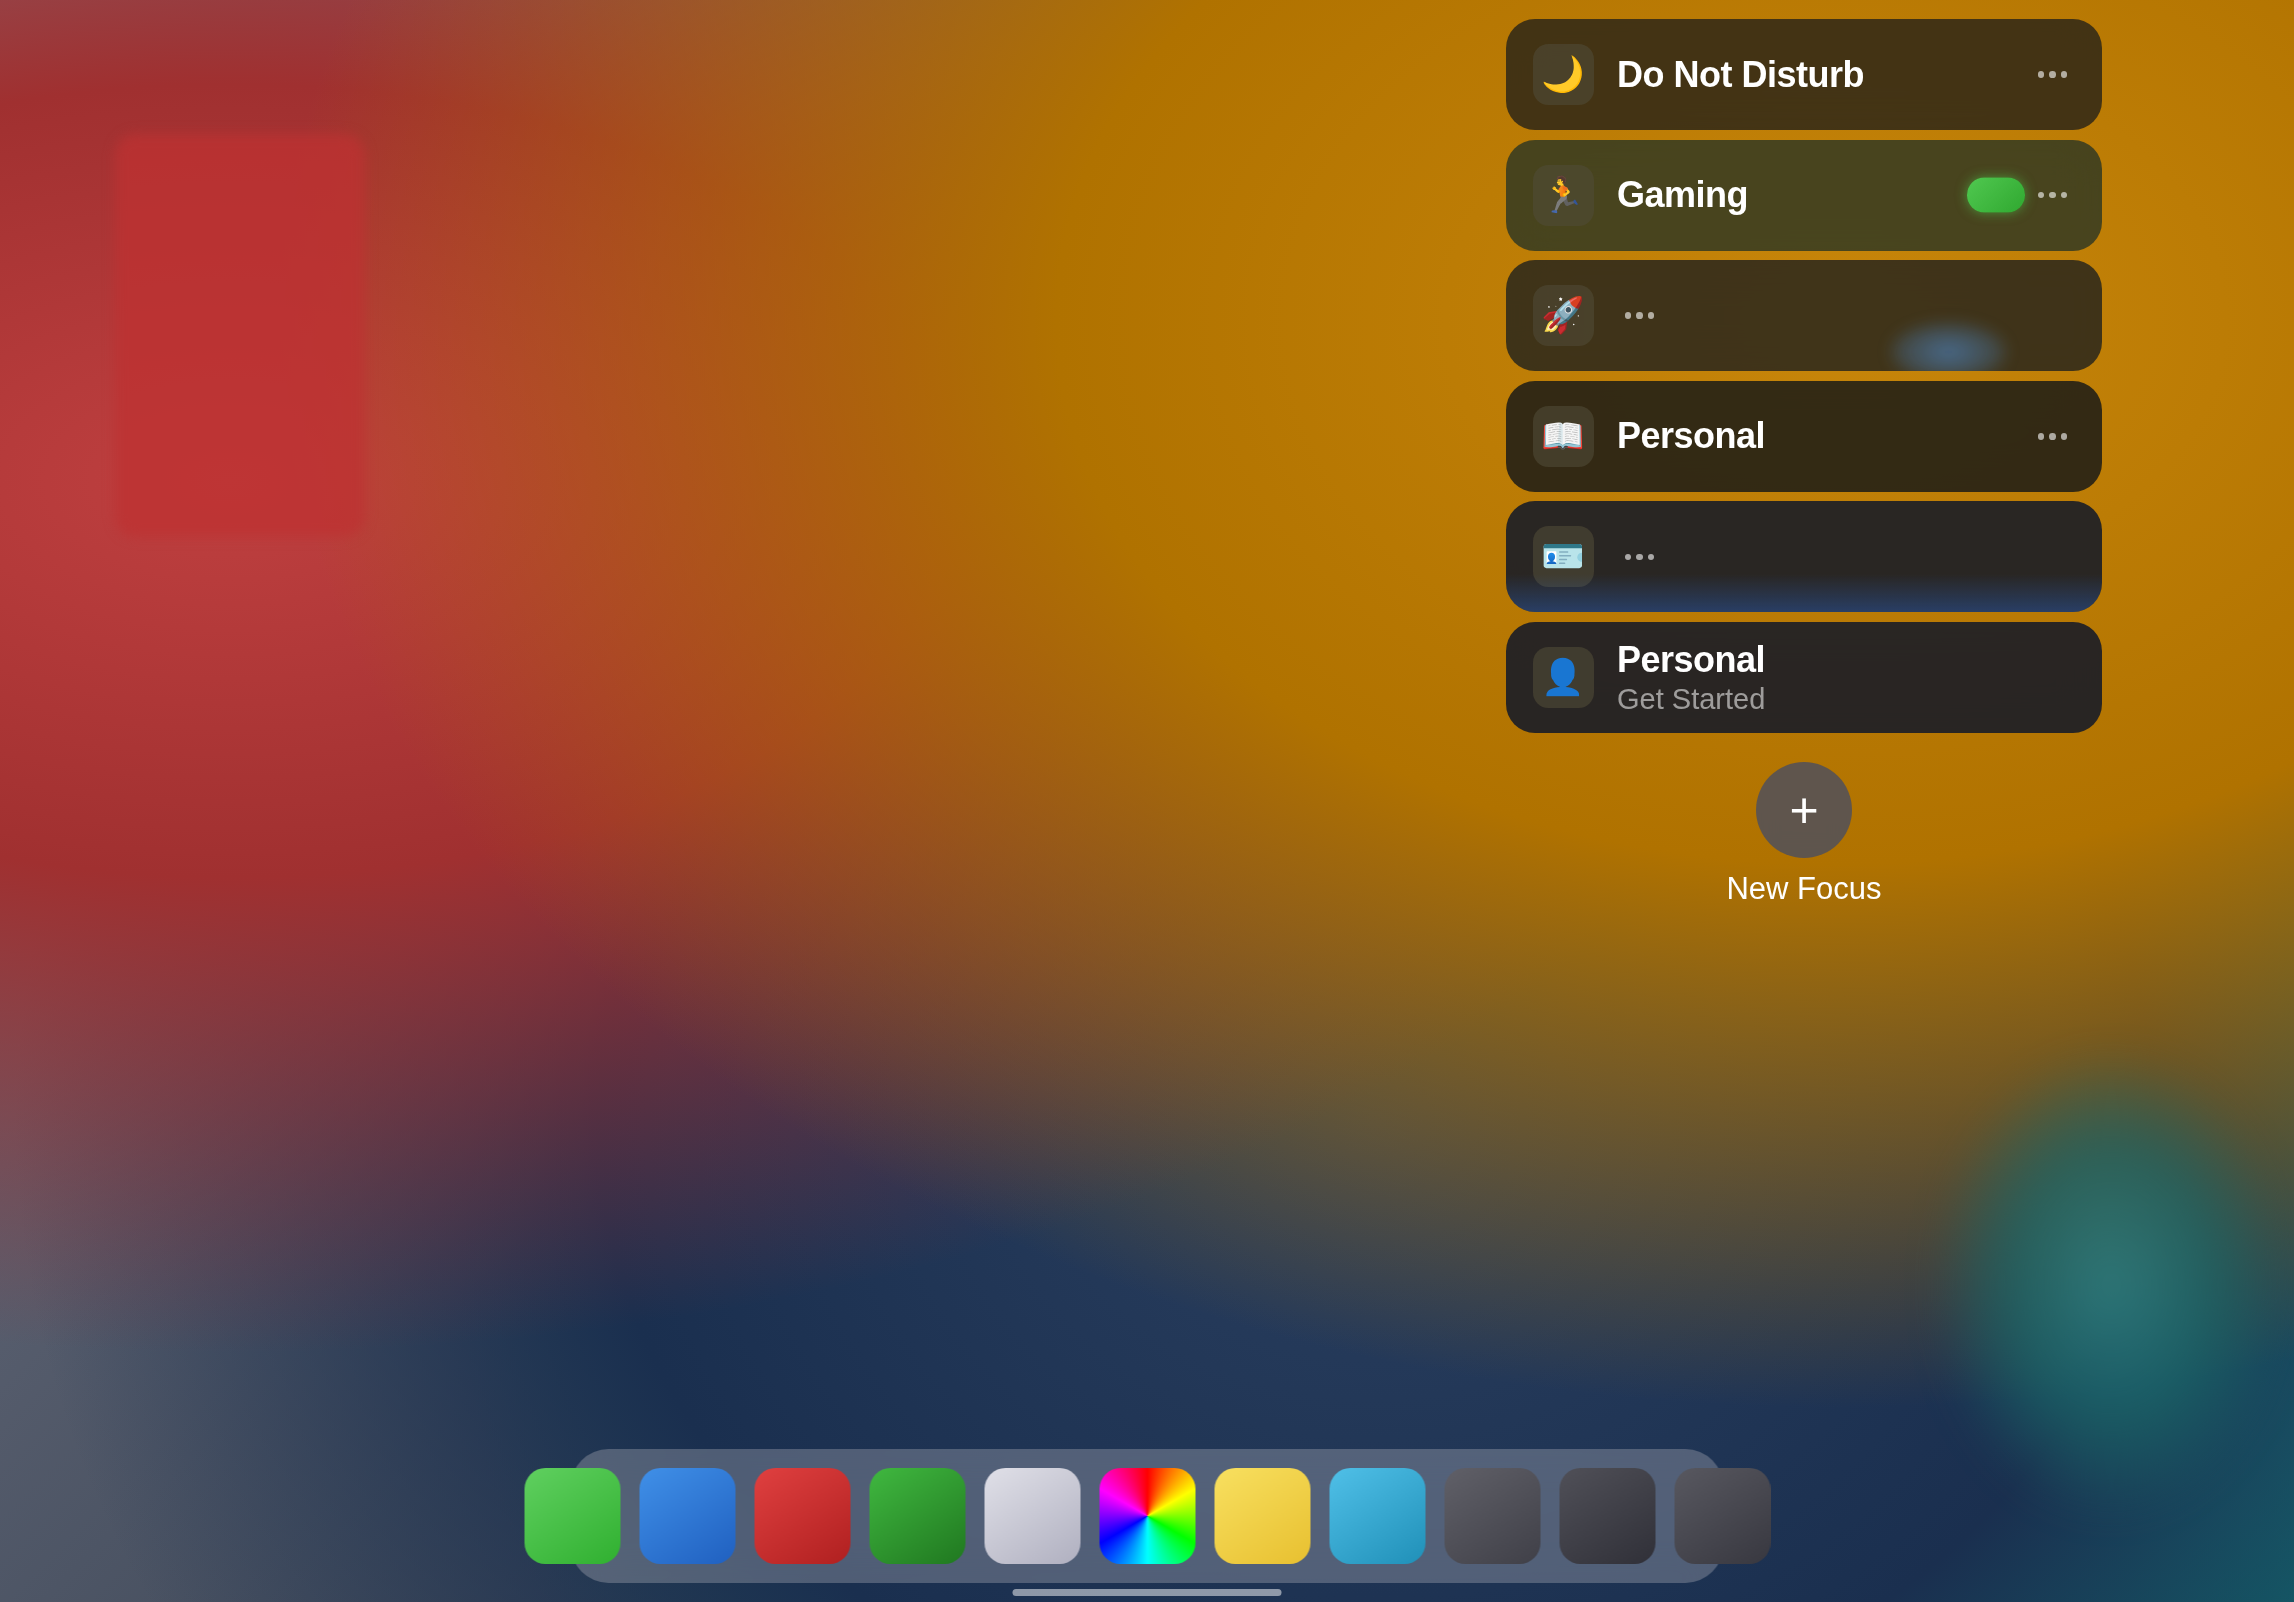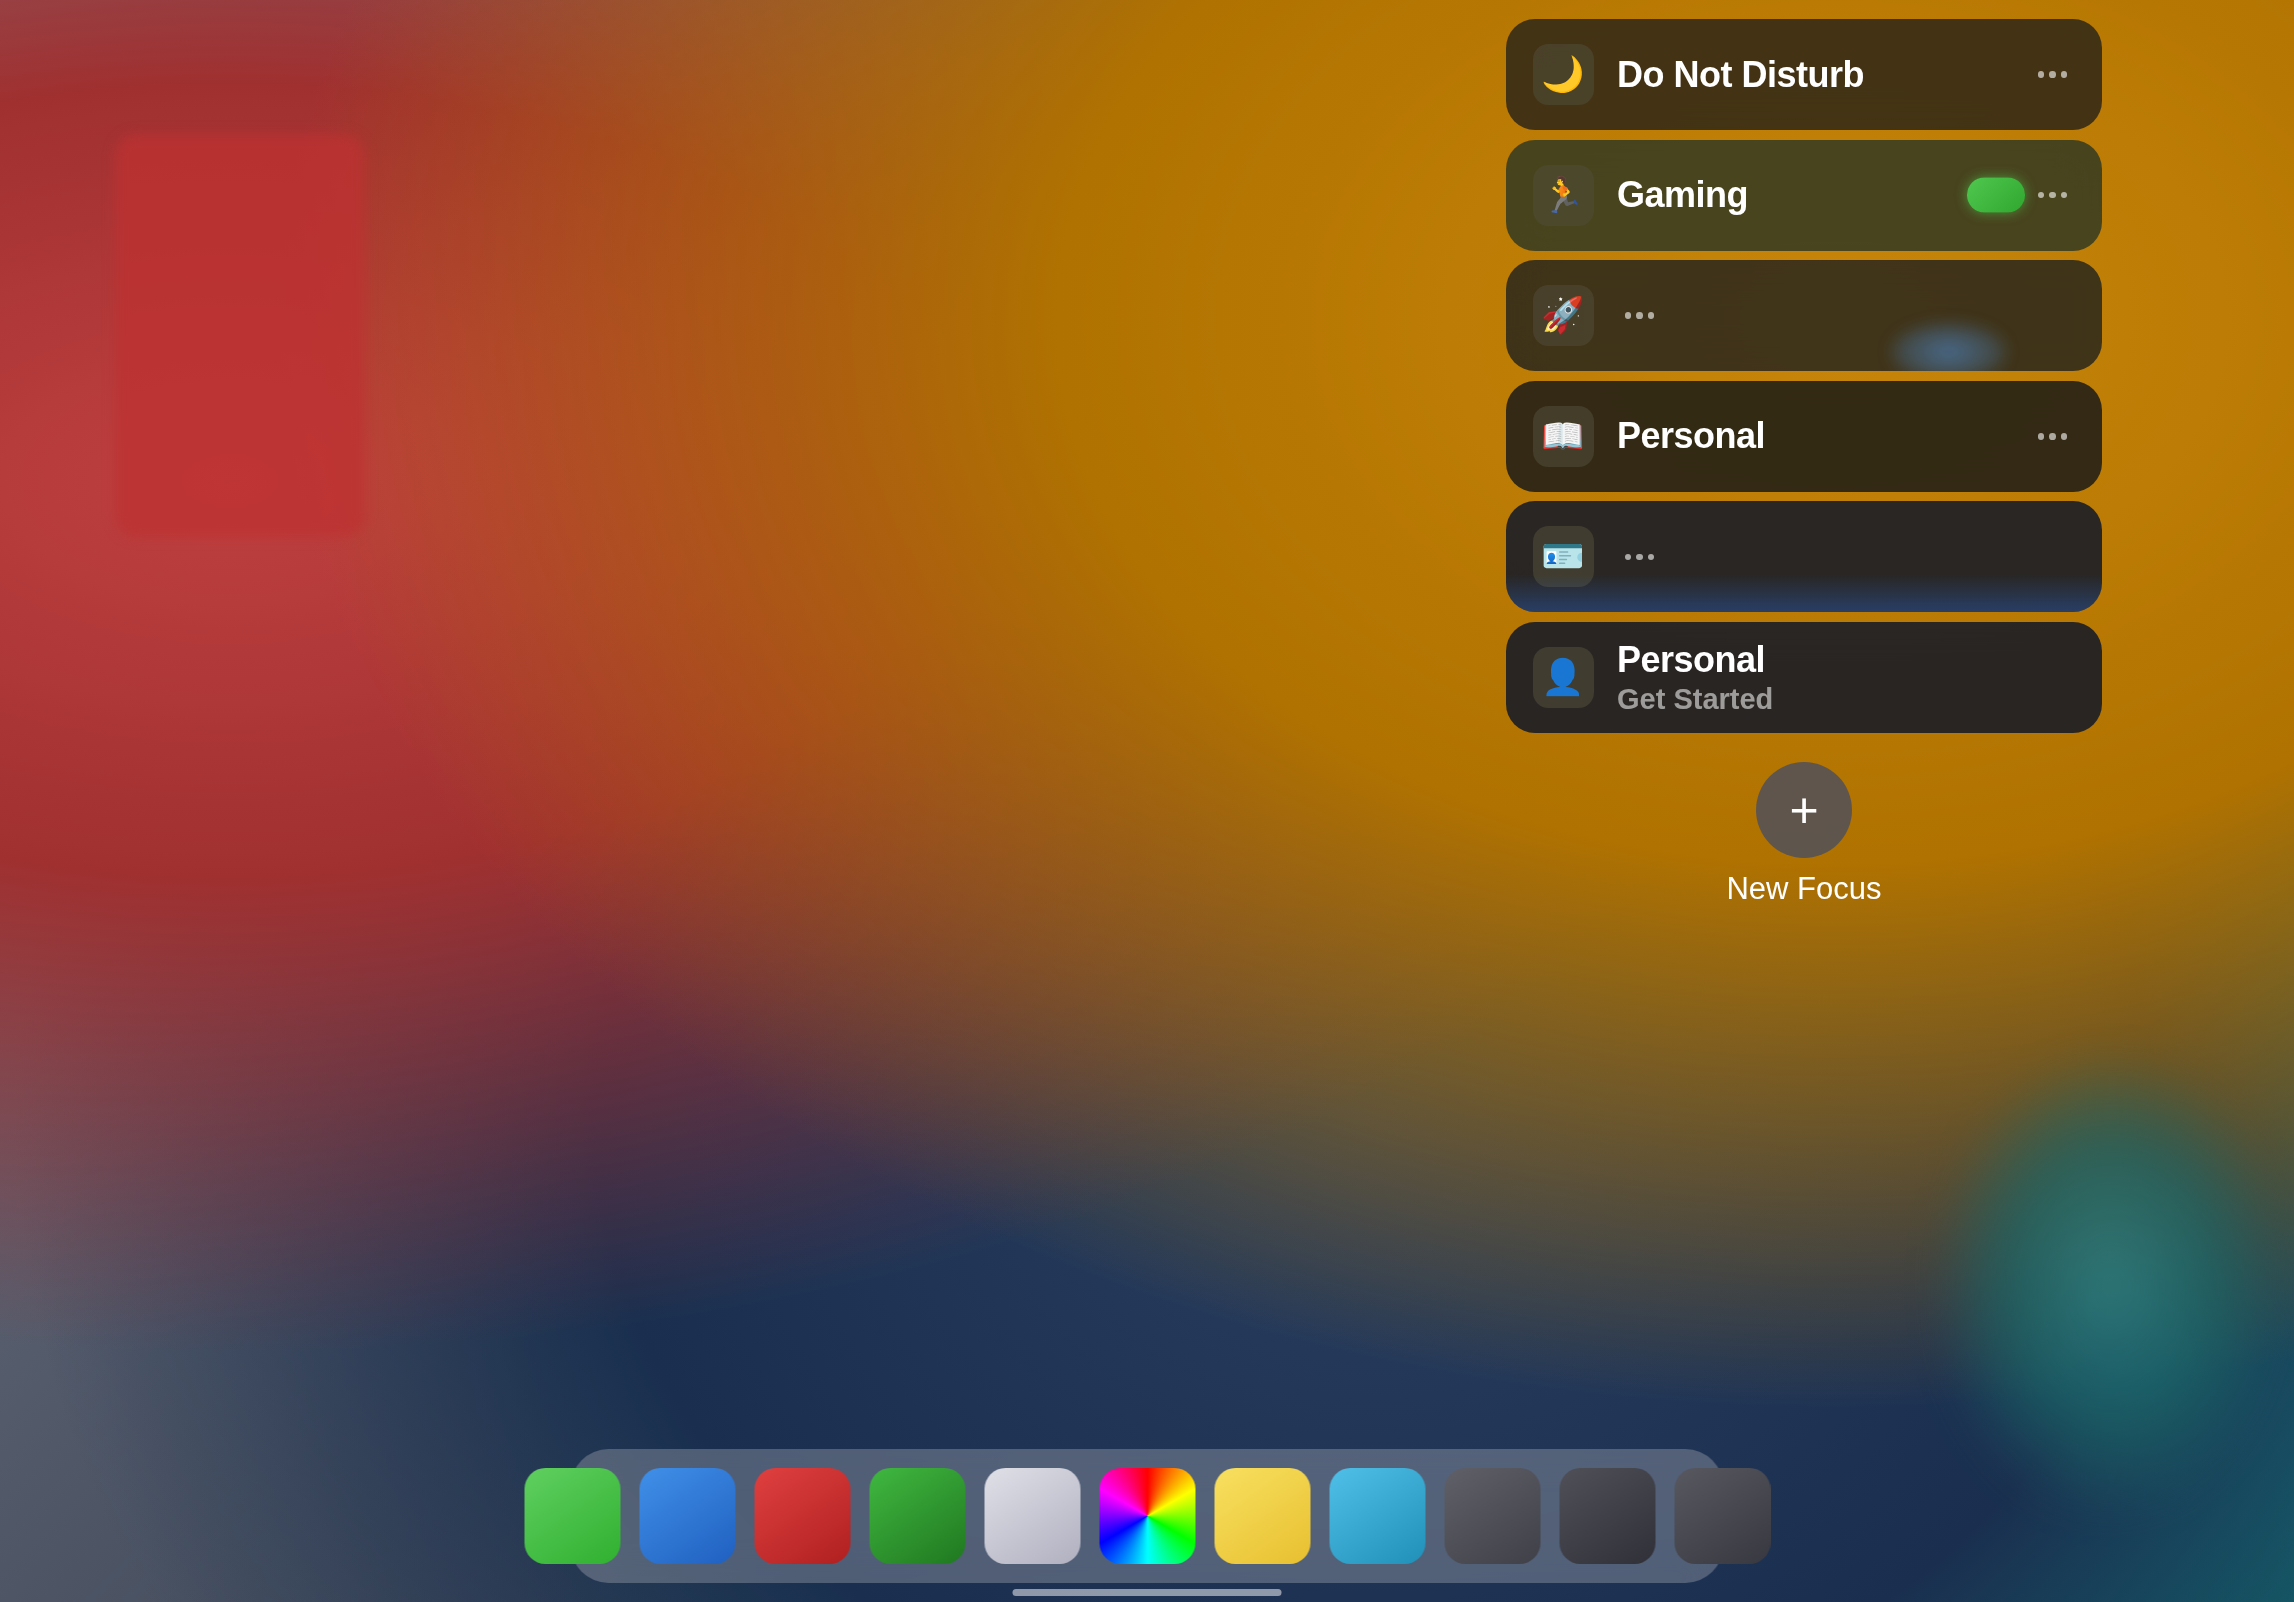--- a/index.html
+++ b/index.html
@@ -96,21 +96,21 @@
     .focus-item-name {
       flex: 1;
       font-size: 36px;
       font-weight: 600;
       color: #ffffff;
       letter-spacing: -0.5px;
     }
 
     .focus-item-subtitle {
       font-size: 29px;
-      font-weight: 700;
+      font-weight: 400;
       color: rgba(255,255,255,0.55);
       display: block;
       margin-top: 1.9px;
     }
 
     .focus-item-name-wrap {
       flex: 1;
     }
 
     .focus-item-more {

